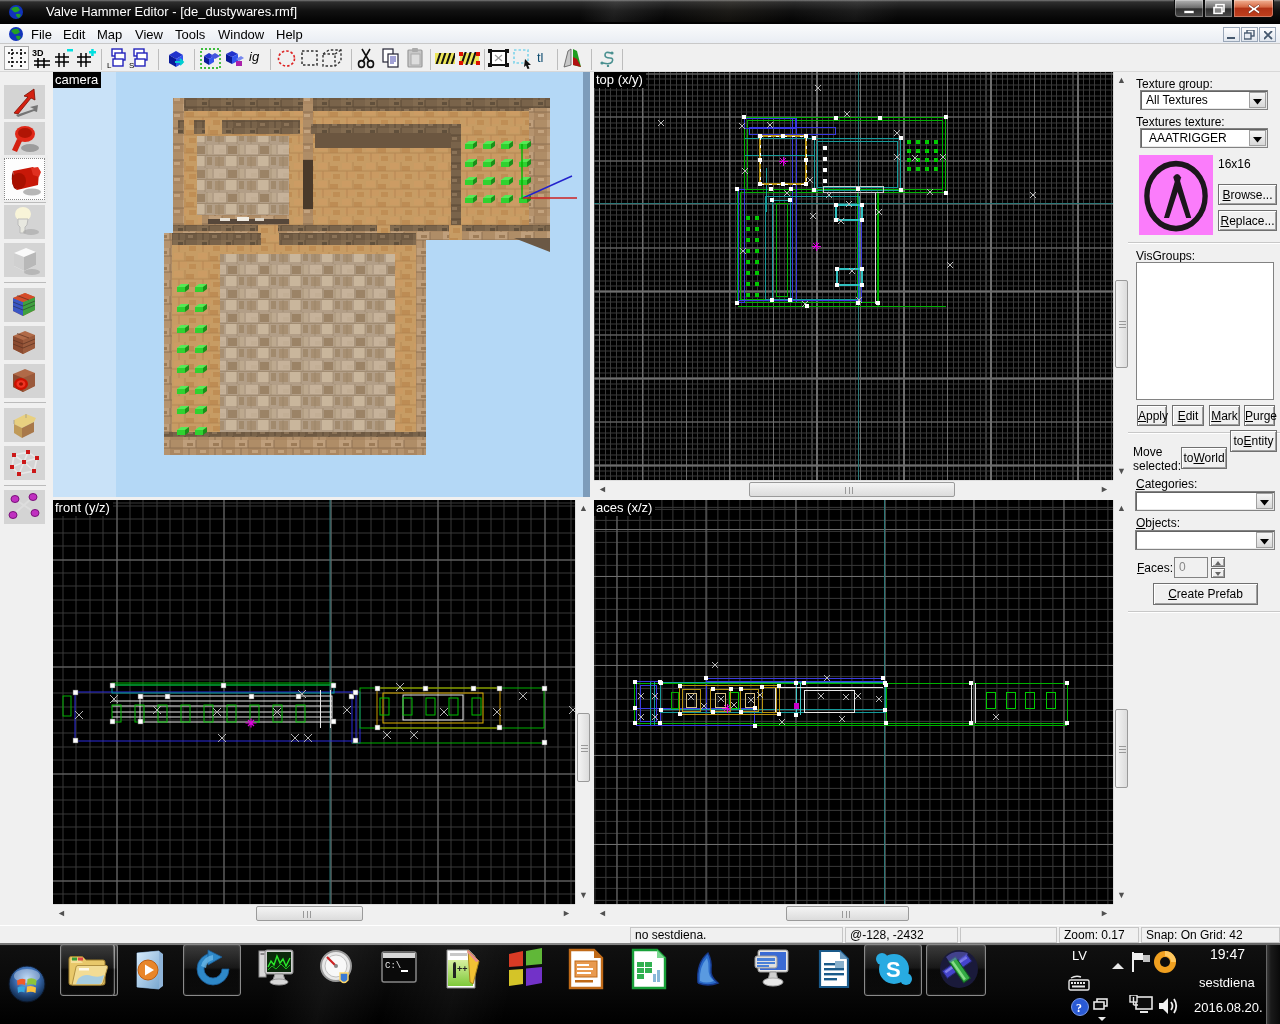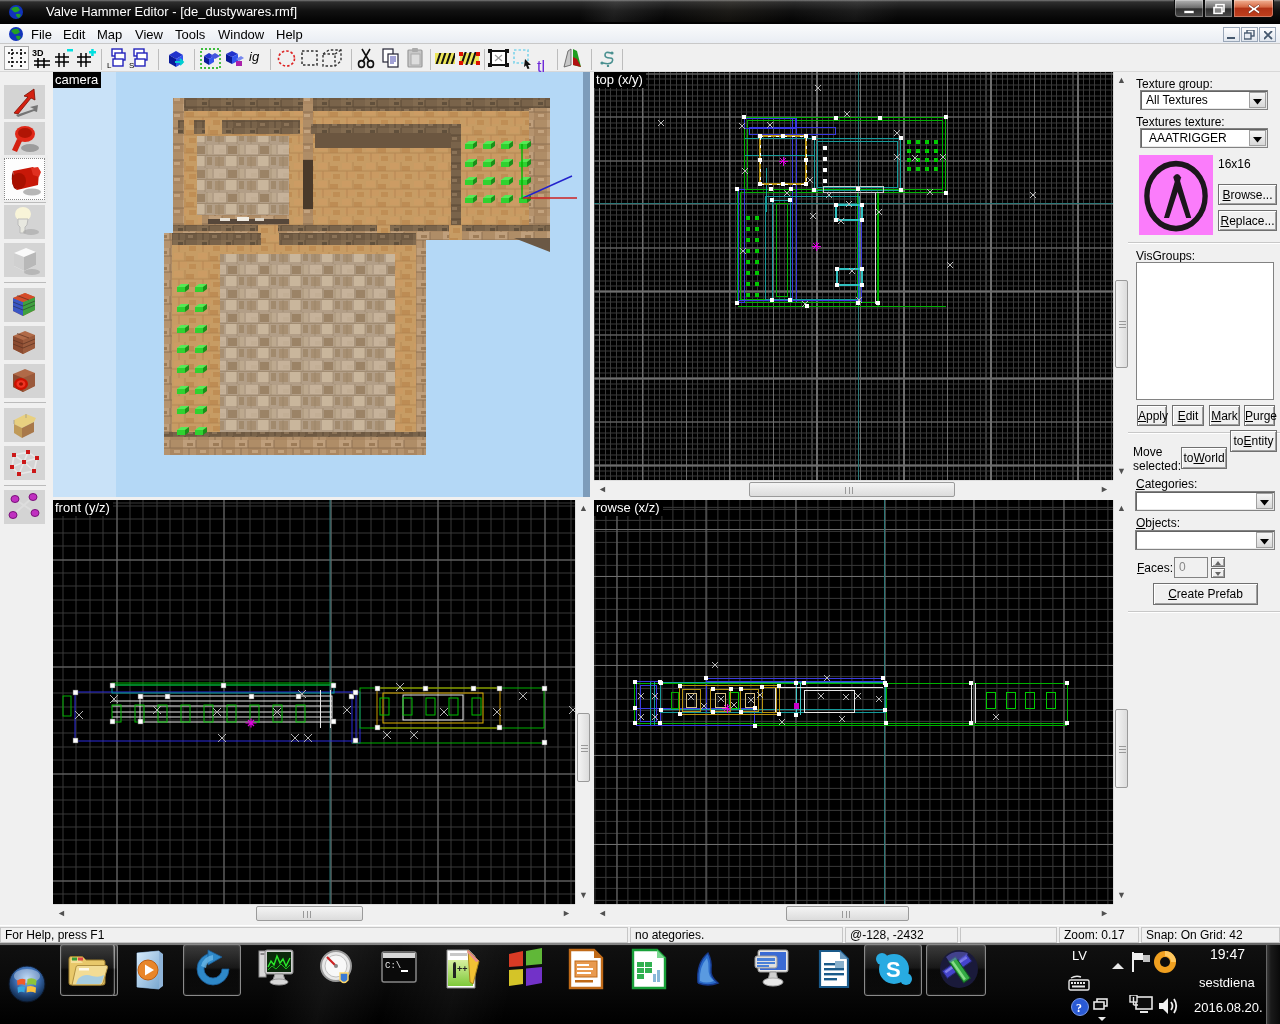--- a/index.html
+++ b/index.html
@@ -252,21 +252,21 @@
           <rect x="0" y="0" width="4" height="4"></rect>
           <rect x="17" y="0" width="4" height="4"></rect>
           <rect x="0" y="14" width="4" height="4"></rect>
           <rect x="17" y="14" width="4" height="4"></rect>
         </g>
       </svg>
 <svg style="position:absolute;left:513px;top:3px" width="21" height="20" viewBox="0 0 21 20">
         <rect x="1" y="1" width="14" height="13" fill="none" stroke="#7ed4ea" stroke-width="1.6" stroke-dasharray="2.5 2"></rect>
         <path d="M12 10 L18 16 L15 16 L16.5 19.5 L14.5 20 L13 16.5 L11 18 Z" fill="#111"></path>
       </svg>
-<div style="position:absolute;left:537px;top:12px;font-size:16px;color:#6d28d9">tl</div>
+<div style="position:absolute;left:537px;top:4px;font-size:13px;color:#0c4a6e">tl</div>
 <div class="tsep" style="left:557px;position:absolute"></div>
 <svg style="position:absolute;left:562px;top:2px" width="21" height="21" viewBox="0 0 21 21">
         <path d="M2 19 L6 3 L9 1 L9 17 Z" fill="#c8c8c8" stroke="#555" stroke-width=".8"></path>
         <path d="M11 17 L11 1 L15 3 L19 19 Z" fill="#1e9e1e"></path>
         <path d="M11 17 L19 19 L15 11 L11 9 Z" fill="#b01010"></path>
       </svg>
 <div class="tsep" style="left:591px;position:absolute"></div>
       <div class="tsep" style="left:622px;position:absolute"></div>
 <svg style="position:absolute;left:597px;top:4px" width="20" height="17" viewBox="0 0 20 17">
         <path d="M14 3 Q8 1 8 5 Q8 8 13 8 Q17 8 15 12 Q13 15 6 13" stroke="#4a9090" stroke-width="1.6" fill="none"></path>
@@ -893,21 +893,21 @@
         </div>
       </div>
 <div class="sb" style="right:0;top:0;width:15px;height:404px;border-left:1px solid #dcdcdc">
         <div class="arr" style="left:0;top:1px">▲</div>
         <div class="arr" style="left:0;bottom:1px">▼</div>
         <div class="sbthumb" style="top:209px;left:1px;width:13px;height:79px">
           <span style="position:absolute;left:3px;top:36px;width:7px;height:1px;background:#999;box-shadow:0 3px #999,0 6px #999"></span>
         </div>
       </div>
 <div style="position:absolute;right:0;bottom:0;width:15px;height:17px;background:#f0f0f0"></div>
-<div class="vplabel">rowse (x/z)</div>
+<div class="vplabel">aces (x/z)</div>
     </div>
 
 <div class="abs" id="rpanel">
   <div class="rp-lbl" style="left:8px;top:5px">Texture group:</div>
   <div class="rp-combo" style="left:12px;top:18px;width:128px;height:20px">
         <span style="position:absolute;left:5px;top:2px">All Textures</span>
         <span class="rp-combobtn">
           <svg width="9" height="6" style="position:absolute;left:3px;top:6px">
             <path d="M0 0 H9 L4.5 5.5 Z" fill="#000"></path>
           </svg>
@@ -969,22 +969,21 @@
   <div class="rp-btn" style="left:83px;top:496px;width:14px;height:10px">
         <svg width="6" height="4" style="position:absolute;left:3px;top:3px">
           <path d="M0 0 H6 L3 4 Z" fill="#666"></path>
         </svg>
       </div>
   <div class="rp-btn" style="left:25px;top:511px;width:105px;height:22px;line-height:21px"><u>C</u>reate Prefab</div>
   <div class="hsep" style="top:539px"></div>
 </div>
 
 <div class="abs" id="statusbar">
-  <div class="stsec" style="left:0;width:628px">For Help, press F1</div>
-  <div class="stsec" style="left:630px;width:213px">no ategories.</div>
+  <div class="stsec" style="left:630px;width:213px">no sestdiena.</div>
   <div class="stsec" style="left:845px;width:113px">@-128, -2432</div>
   <div class="stsec" style="left:960px;width:97px"></div>
   <div class="stsec" style="left:1059px;width:80px">Zoom: 0.17</div>
   <div class="stsec" style="left:1141px;width:139px">Snap: On Grid: 42</div>
 </div>
 
 <div class="abs" id="taskbar">
 <div style="position:absolute;left:0;top:0;width:1280px;height:2px;background:linear-gradient(to right,#777,#888 40%,#666)"></div>
 <div style="position:absolute;left:180px;top:2px;width:500px;height:79px;background:linear-gradient(105deg,transparent 20%,rgba(255,255,255,.05) 30%,transparent 42%,rgba(255,255,255,.04) 55%,transparent 66%)"></div>
 

